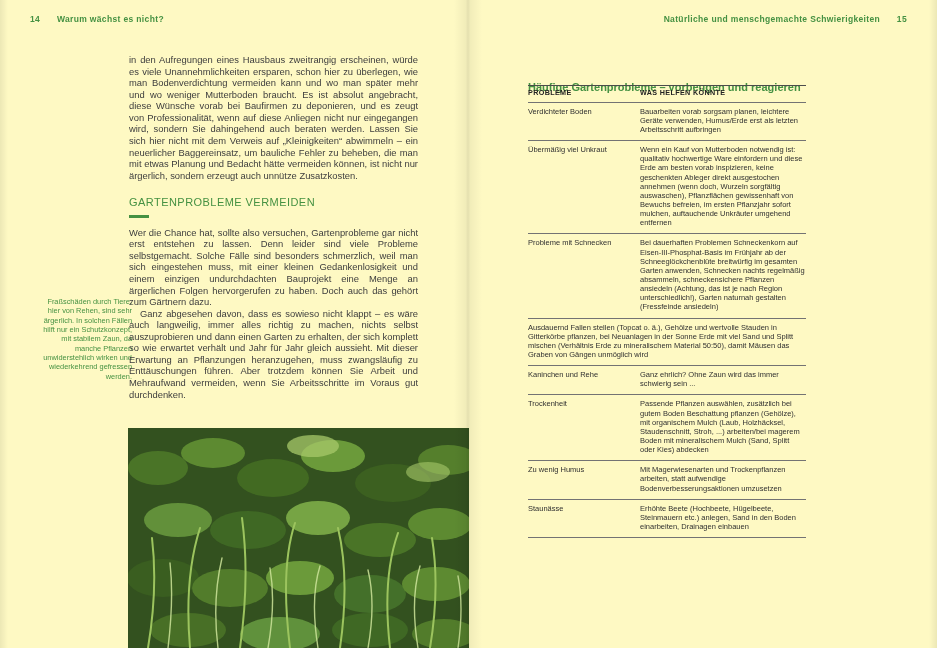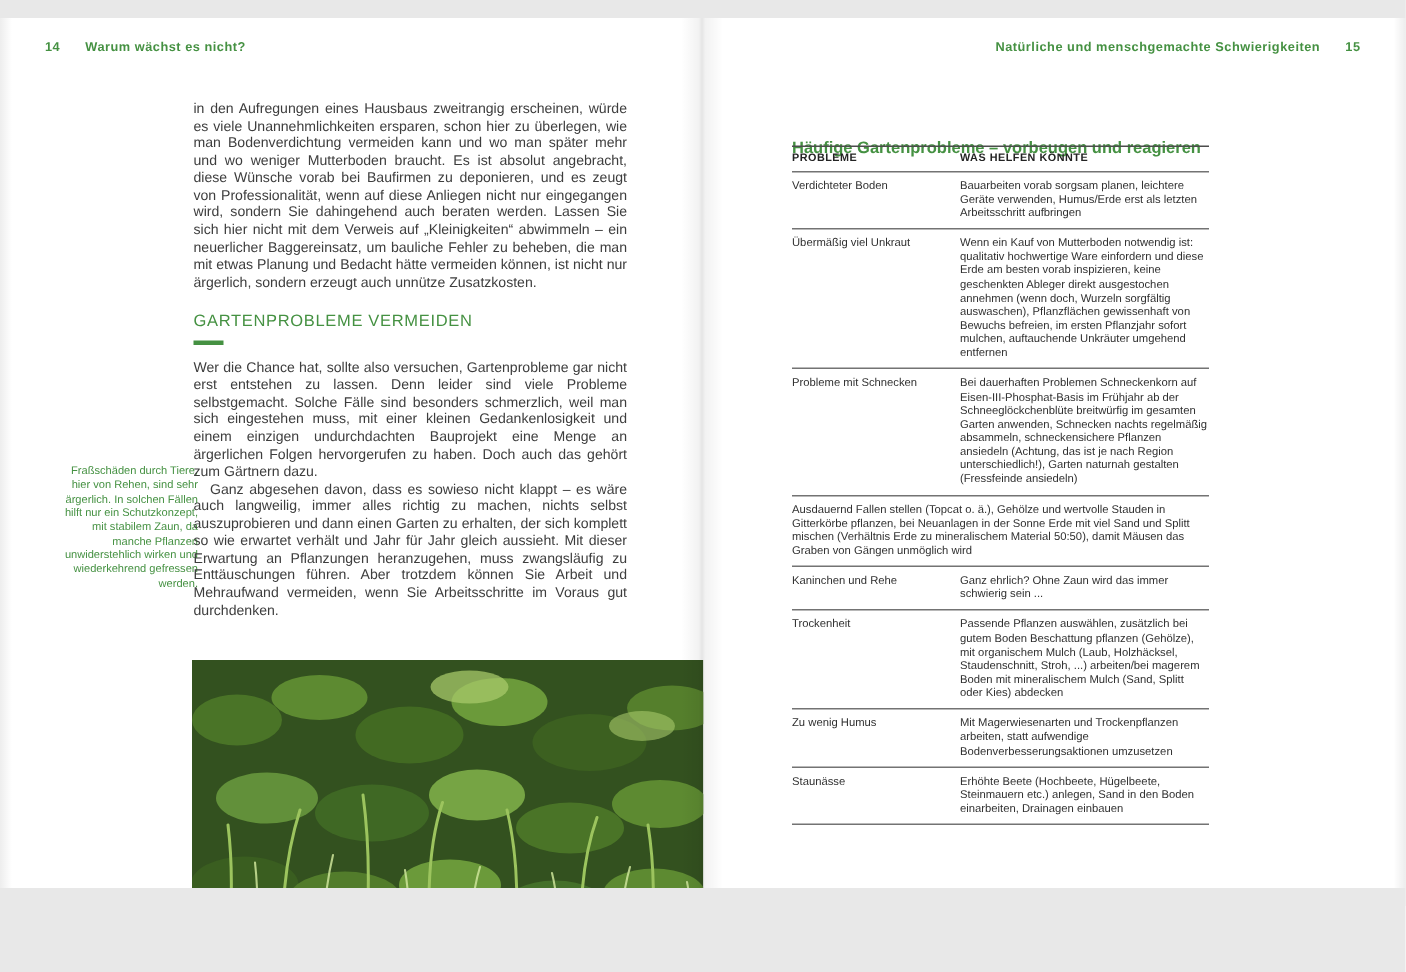--- a/index.html
+++ b/index.html
@@ -1,18 +1,18 @@
 <!DOCTYPE html>
 <html lang="de"><head>
 <meta charset="utf-8">
 <style>
   html,body{margin:0;padding:0;background:#e8e8e8;}
   .spread{
-    position:relative;width:937px;height:580px;background:#ffffff;
-    font-family:"Liberation Sans",sans-serif;overflow:hidden;margin:12px auto;
+    position:relative;width:937px;height:648px;background:#fef9c3;
+    font-family:"Liberation Sans",sans-serif;overflow:hidden;margin:0 auto;
   }
   
   .running-head{position:absolute;top:14px;font-size:8.5px;font-weight:bold;
     color:#459142;letter-spacing:.35px;}
   .rh-left{left:30px;}
   .rh-right{right:30px;text-align:right;}
   .page-num-left{display:inline-block;margin-right:14px;}
   .page-num-right{display:inline-block;margin-left:14px;text-align:center;}
 
   

